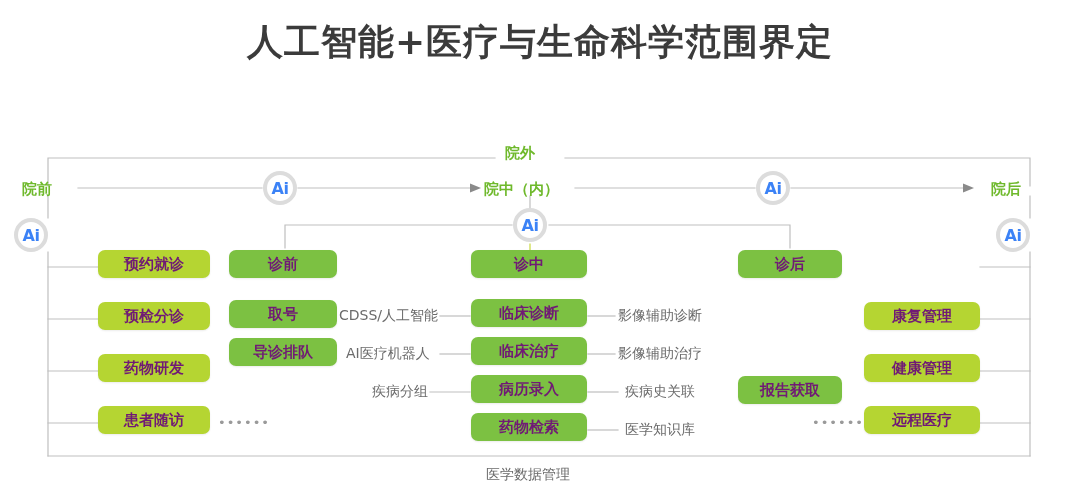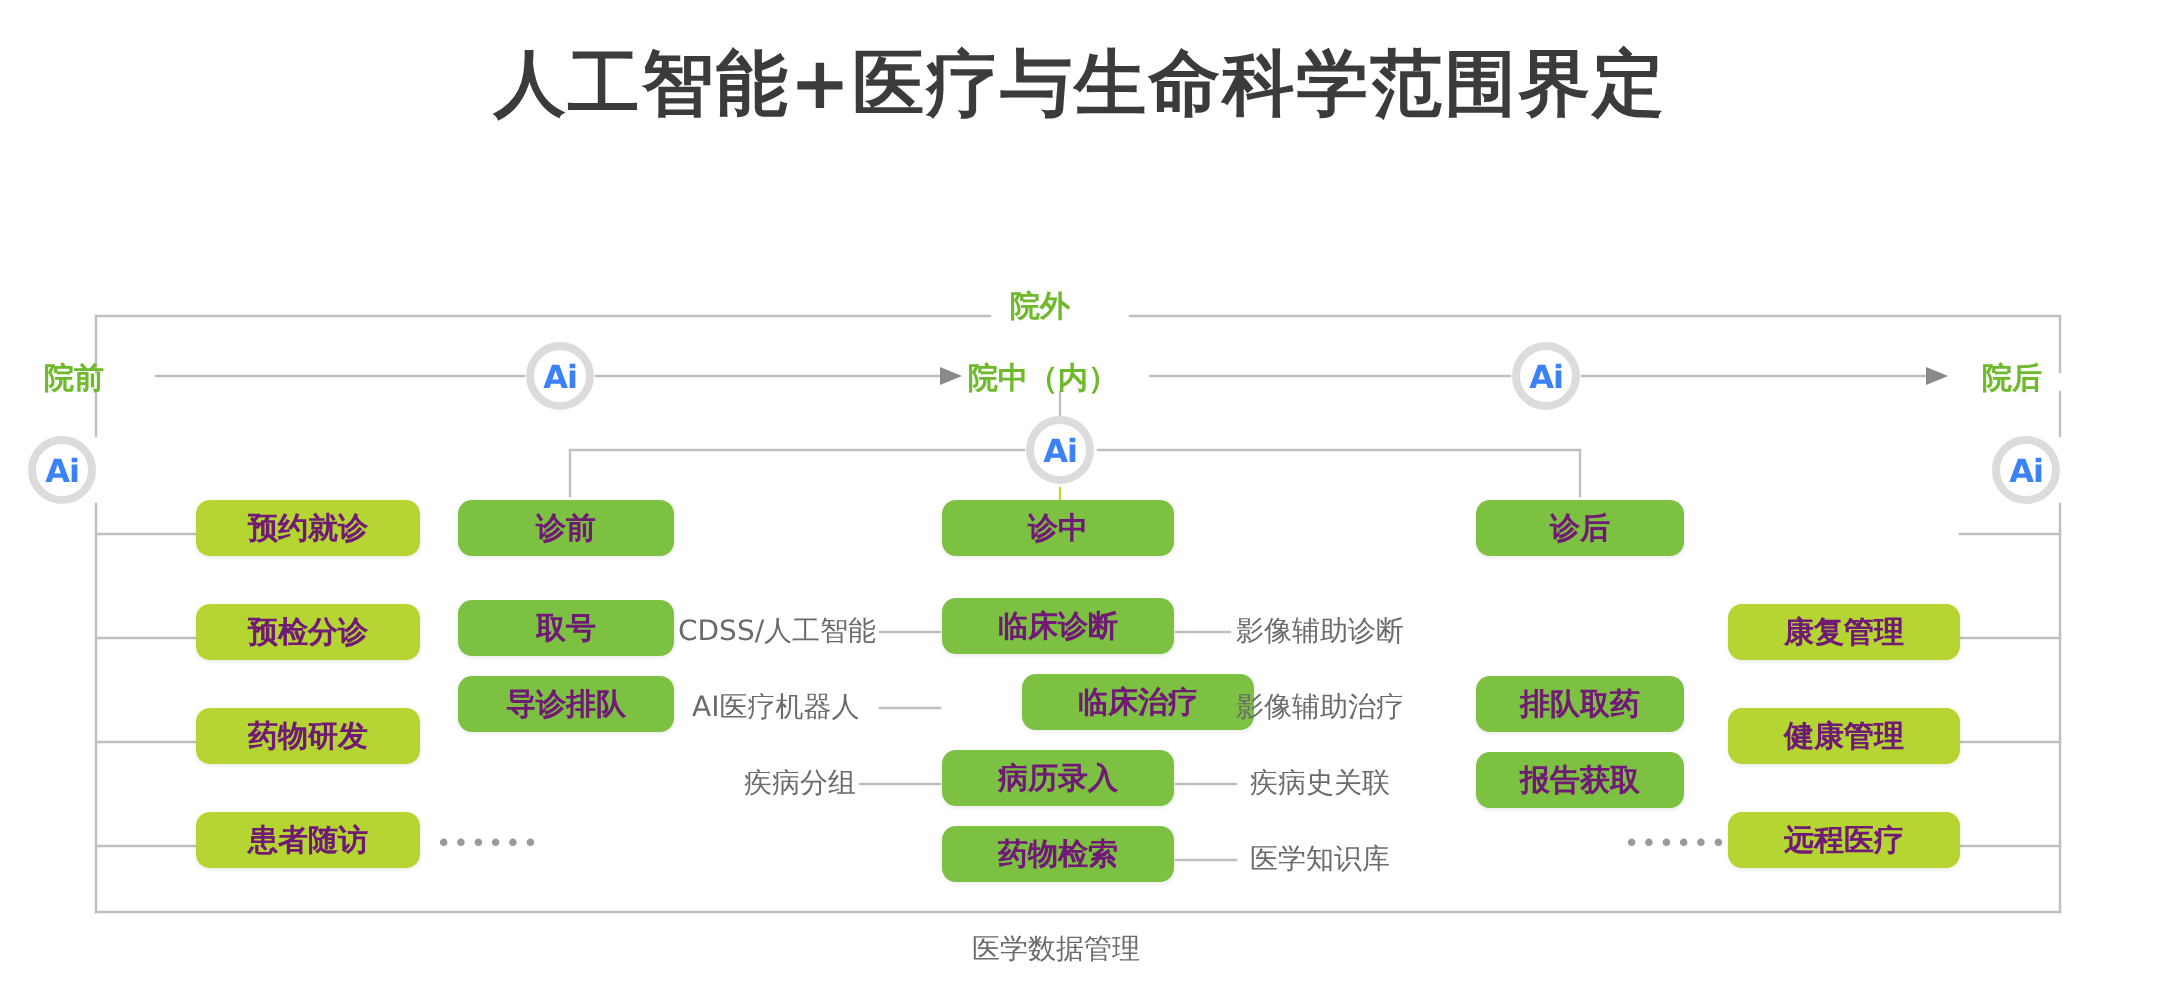--- a/index.html
+++ b/index.html
@@ -158,31 +158,30 @@
   <div class="box mid" style="left:229px;top:250px;width:108px;">诊前</div>
   <div class="box mid" style="left:229px;top:300px;width:108px;">取号</div>
   <div class="box mid" style="left:229px;top:338px;width:108px;">导诊排队</div>
 
   <div class="cap" style="left:339px;top:307px;">CDSS/人工智能</div>
   <div class="cap" style="left:346px;top:345px;">AI医疗机器人</div>
   <div class="cap" style="left:372px;top:383px;">疾病分组</div>
 
   <div class="box mid" style="left:471px;top:250px;width:116px;">诊中</div>
   <div class="box mid" style="left:471px;top:299px;width:116px;">临床诊断</div>
-  <div class="box mid" style="left:471px;top:337px;width:116px;margin-left:40px;">临床治疗</div>
+  <div class="box mid" style="left:471px;top:337px;width:116px;">临床治疗</div>
   <div class="box mid" style="left:471px;top:375px;width:116px;">病历录入</div>
   <div class="box mid" style="left:471px;top:413px;width:116px;">药物检索</div>
 
   <div class="cap" style="left:618px;top:307px;">影像辅助诊断</div>
   <div class="cap" style="left:618px;top:345px;">影像辅助治疗</div>
   <div class="cap" style="left:625px;top:383px;">疾病史关联</div>
   <div class="cap" style="left:625px;top:421px;">医学知识库</div>
 
   <div class="box mid" style="left:738px;top:250px;width:104px;text-align:center;">诊后</div>
-  <div class="box mid" style="left:738px;top:338px;width:104px;">排队取药</div>
   <div class="box mid" style="left:738px;top:376px;width:104px;">报告获取</div>
   <div class="dots" style="left:812px;top:415px;">••••••</div>
 
   <div class="box light" style="left:864px;top:302px;width:116px;">康复管理</div>
   <div class="box light" style="left:864px;top:354px;width:116px;">健康管理</div>
   <div class="box light" style="left:864px;top:406px;width:116px;">远程医疗</div>
 
   <div class="bottom-label" style="left:486px;top:466px;">医学数据管理</div>
 
 </div>

